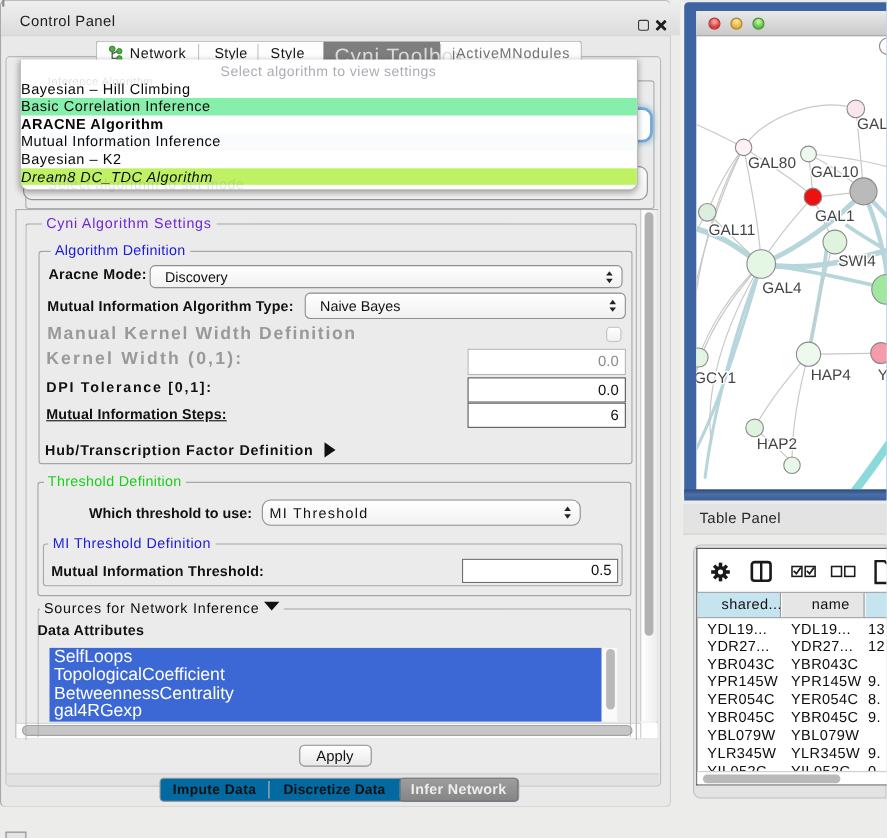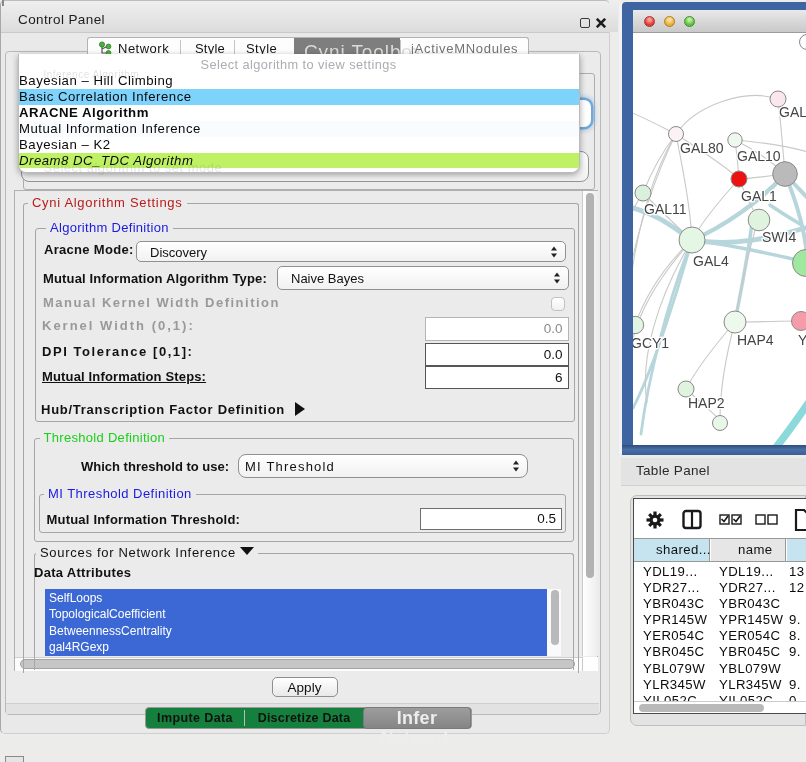--- a/index.html
+++ b/index.html
@@ -1,20 +1,20 @@
 <!DOCTYPE html>
 <html><head>
 <meta charset="utf-8">
 <style>
 * { margin:0; padding:0; box-sizing:border-box; }
 html,body { width:806px; height:762px; overflow:hidden; }
 body { background:#ececeb; font-family:"Liberation Sans", sans-serif; position:relative; }
 .abs { position:absolute; }
 .lbl { position:absolute; font-weight:bold; font-size:13px; color:#111; white-space:nowrap; }
-.glbl { position:absolute; font-weight:bold; font-size:13px; color:#999; white-space:nowrap; }
+.glbl { position:absolute; font-weight:bold; font-size:16px; color:#999; white-space:nowrap; }
 .field { position:absolute; background:#fff; font-size:13.5px; text-align:right; padding-right:5px; }
 .combo { position:absolute; background:linear-gradient(#ffffff,#f1f1f1); border:1px solid #909090; font-size:13px; color:#111; white-space:nowrap; }
 .combo .ctext { position:absolute; left:13px; top:50%; transform:translateY(-50%); }
 .stepper { position:absolute; right:7px; top:50%; transform:translateY(-50%); width:7px; height:11px; }
 .stepper:before { content:""; position:absolute; left:0; top:0; border-left:3.5px solid transparent; border-right:3.5px solid transparent; border-bottom:4.5px solid #222; }
 .stepper:after { content:""; position:absolute; left:0; bottom:0; border-left:3.5px solid transparent; border-right:3.5px solid transparent; border-top:4.5px solid #222; }
 .group { position:absolute; border:1px solid #a6a6a6; border-radius:3px; }
 .group > .gtitle { position:absolute; top:-9.5px; background:#ebebeb; padding:0 4px; font-size:13px; white-space:nowrap; }
 </style>
 </head>
@@ -55,21 +55,21 @@
 
   <div class="abs" style="left:13px;top:189px;width:584px;height:481px;border:1px solid #b0b0b0;background:#ebebeb;"></div>
   <div class="abs" style="left:581px;top:190px;width:16px;height:465px;background:linear-gradient(90deg,#ffffff,#ededed);border-left:1px solid #c9c9c9;"></div>
   <div class="abs" style="left:584.5px;top:192px;width:8.5px;height:385px;background:#b2b2b2;border-radius:5px;"></div>
 
   <div class="abs" style="left:14px;top:655.5px;width:567px;height:14px;background:#fcfcfc;border-top:1px solid #cfcfcf;"></div>
   <div class="abs" style="left:19px;top:657.5px;width:555px;height:10.5px;background:#c6c6c6;border:1px solid #a3a3a3;border-radius:6px;"></div>
   <div class="abs" style="left:581px;top:655.5px;width:16px;height:14px;background:#fff;border-left:1px solid #c9c9c9;"></div>
 
   <div class="group" style="left:22px;top:202px;width:556px;height:470px;border-bottom:none;border-radius:3px 3px 0 0;">
-    <span class="gtitle" style="left:4px;color:#b91c1c;letter-spacing:0.7px;">Cyni Algorithm Settings</span>
+    <span class="gtitle" style="left:14px;color:#6d28d9;letter-spacing:0.7px;">Cyni Algorithm Settings</span>
   </div>
 
   <div class="group" style="left:34px;top:227px;width:540px;height:194px;">
     <span class="gtitle" style="left:10px;color:#1a1ae0;letter-spacing:0.3px;">Algorithm Definition</span>
   </div>
   <div class="lbl" style="left:43px;top:241px;letter-spacing:0.3px;">Aracne Mode:</div>
   <div class="combo" style="left:135px;top:240px;width:430px;height:21px;border-radius:5px;">
       <span class="ctext">Discovery</span>
       <span class="stepper"></span>
     </div>
@@ -102,42 +102,42 @@
     <span class="gtitle" style="left:4px;color:#1a1ae0;letter-spacing:0.45px;text-align:right;">MI Threshold Definition</span>
   </div>
   <div class="lbl" style="left:45.5px;top:510.5px;letter-spacing:0.2px;">Mutual Information Threshold:</div>
   <div class="field" style="left:418.5px;top:507px;width:142.5px;height:21.5px;border:1px solid #6f6f6f;color:#111;line-height:20px;">0.5</div>
 
   <div class="group" style="left:33px;top:552px;width:539.5px;height:117px;border-bottom:none;border-radius:3px 3px 0 0;">
     <span class="gtitle" style="left:1px;color:#111;letter-spacing:0.7px;">Sources for Network Inference <span style="display:inline-block;width:0;height:0;border-left:7px solid transparent;border-right:7px solid transparent;border-top:8px solid #111;vertical-align:2px;"></span></span>
   </div>
   <div class="lbl" style="left:33px;top:564px;letter-spacing:0.3px;">Data Attributes</div>
   <div class="abs" style="left:44px;top:587.5px;width:501.7px;height:67px;background:#3b68d4;overflow:hidden;">
-    <div style="color:#fff;font-size:12px;padding-left:4px;line-height:16.55px;padding-top:1px;">SelfLoops<br>TopologicalCoefficient<br>BetweennessCentrality<br>gal4RGexp</div>
+    <div style="color:#fff;font-size:16px;padding-left:4px;line-height:16.55px;padding-top:1px;">SelfLoops<br>TopologicalCoefficient<br>BetweennessCentrality<br>gal4RGexp</div>
   </div>
   <div class="abs" style="left:545.7px;top:587.5px;width:14px;height:67px;background:#fafafa;"></div>
   <div class="abs" style="left:550.3px;top:589px;width:7.7px;height:54.6px;background:#b9b9b9;border-radius:4px;"></div>
 
   <div class="abs" style="left:270.5px;top:675.5px;width:66px;height:20px;background:linear-gradient(#ffffff,#e9e9e9);border:1px solid #8f8f8f;border-radius:5px;text-align:center;font-size:13.5px;line-height:19px;color:#111;">Apply</div>
 
-  <div class="abs" style="left:144px;top:706px;width:327px;height:22px;background:#15803d;border:1px solid #999;border-radius:4px;">
+  <div class="abs" style="left:144px;top:706px;width:327px;height:22px;background:#0369a1;border:1px solid #999;border-radius:4px;">
     <div class="abs" style="left:98px;top:2px;width:1px;height:16px;background:#bbb;"></div>
     <div class="abs" style="left:217px;top:-1px;width:108px;height:22px;background:linear-gradient(#9d9d9d,#858585);border:1px solid #7a7a7a;border-radius:4px;"></div>
     <div class="abs" style="left:0;top:0;width:98px;text-align:center;font-weight:bold;font-size:12.5px;letter-spacing:0.4px;color:#111;line-height:20px;">Impute Data</div>
     <div class="abs" style="left:99px;top:0;width:118px;text-align:center;font-weight:bold;font-size:12.5px;letter-spacing:0.2px;color:#111;line-height:20px;">Discretize Data</div>
-    <div class="abs" style="left:217px;top:0;width:108px;text-align:center;font-weight:bold;font-size:18px;letter-spacing:0.3px;color:#ededeb;line-height:20px;">Infer Network</div>
+    <div class="abs" style="left:217px;top:0;width:108px;text-align:center;font-weight:bold;font-size:13px;letter-spacing:0.3px;color:#ededeb;line-height:20px;">Infer Network</div>
   </div>
 
   <div class="abs" style="left:16.5px;top:53px;width:562px;height:119px;background:#fff;border:1px solid #bbb;border-top:none;border-radius:0 0 8px 8px;box-shadow:0 2px 6px rgba(0,0,0,0.35);z-index:50;">
     <div style="position:absolute;left:25px;top:15px;color:rgba(125,125,125,0.22);font-size:10px;letter-spacing:0.5px;">Inference Algorithm</div>
     <div style="position:absolute;left:25px;top:106px;color:rgba(125,125,125,0.20);font-size:13px;letter-spacing:0.5px;">Select algorithm to set mode</div>
     <div style="text-align:center;color:#aaadb2;font-size:12.8px;margin-top:3px;line-height:16px;letter-spacing:0.4px;position:relative;">Select algorithm to view settings</div>
     <div style="font-size:13.2px;color:#0a0a0a;line-height:15.9px;padding-left:0.5px;letter-spacing:0.5px;">
       <div>Bayesian – Hill Climbing</div>
-      <div style="background:#7dd3fc;">Basic Correlation Inference</div>
+      <div style="background:#86efac;">Basic Correlation Inference</div>
       <div style="font-weight:bold;">ARACNE Algorithm</div>
       <div style="background:#fafbfd;">Mutual Information Inference</div>
       <div>Bayesian – K2</div>
       <div style="background:#bef264;font-style:italic;">Dream8 DC_TDC Algorithm</div>
     </div>
   </div>
 </div>
 
 <div class="abs" style="left:609px;top:0;width:9px;height:32px;background:linear-gradient(#efefef,#dcdcdc);"></div>
 <div class="abs" style="left:618.5px;top:2px;width:3.5px;height:452px;background:#f2f2f2;"></div>

